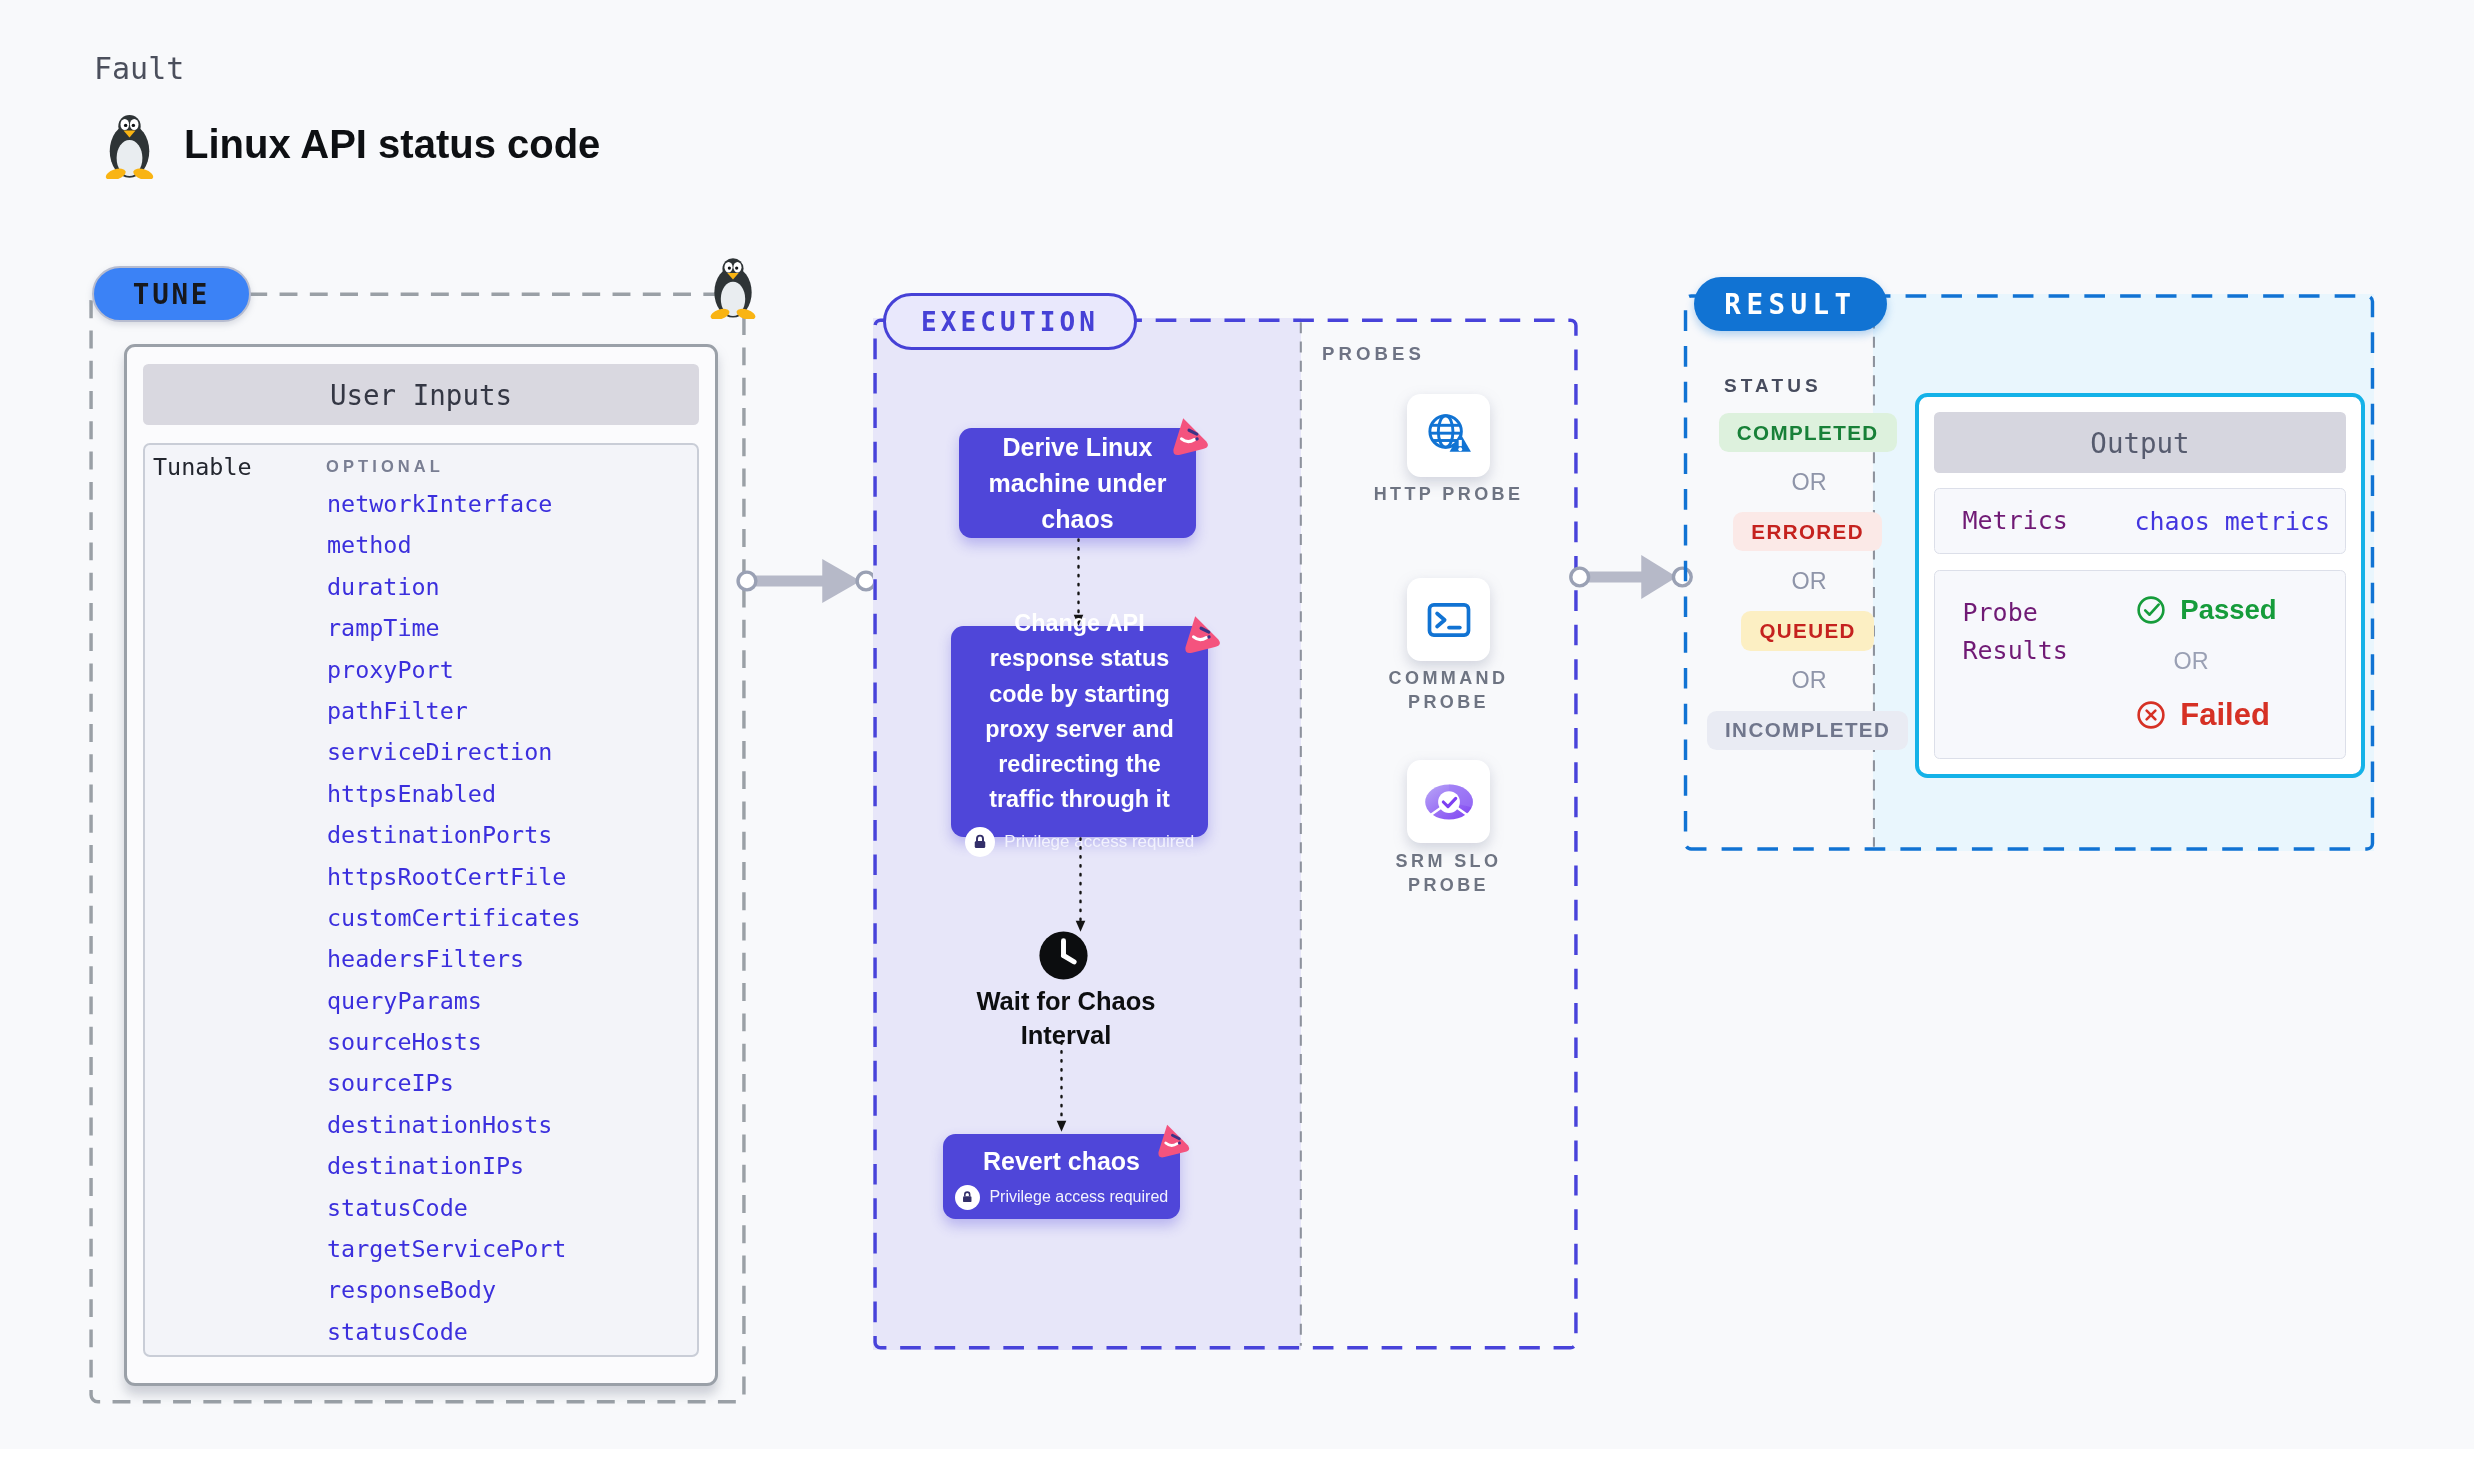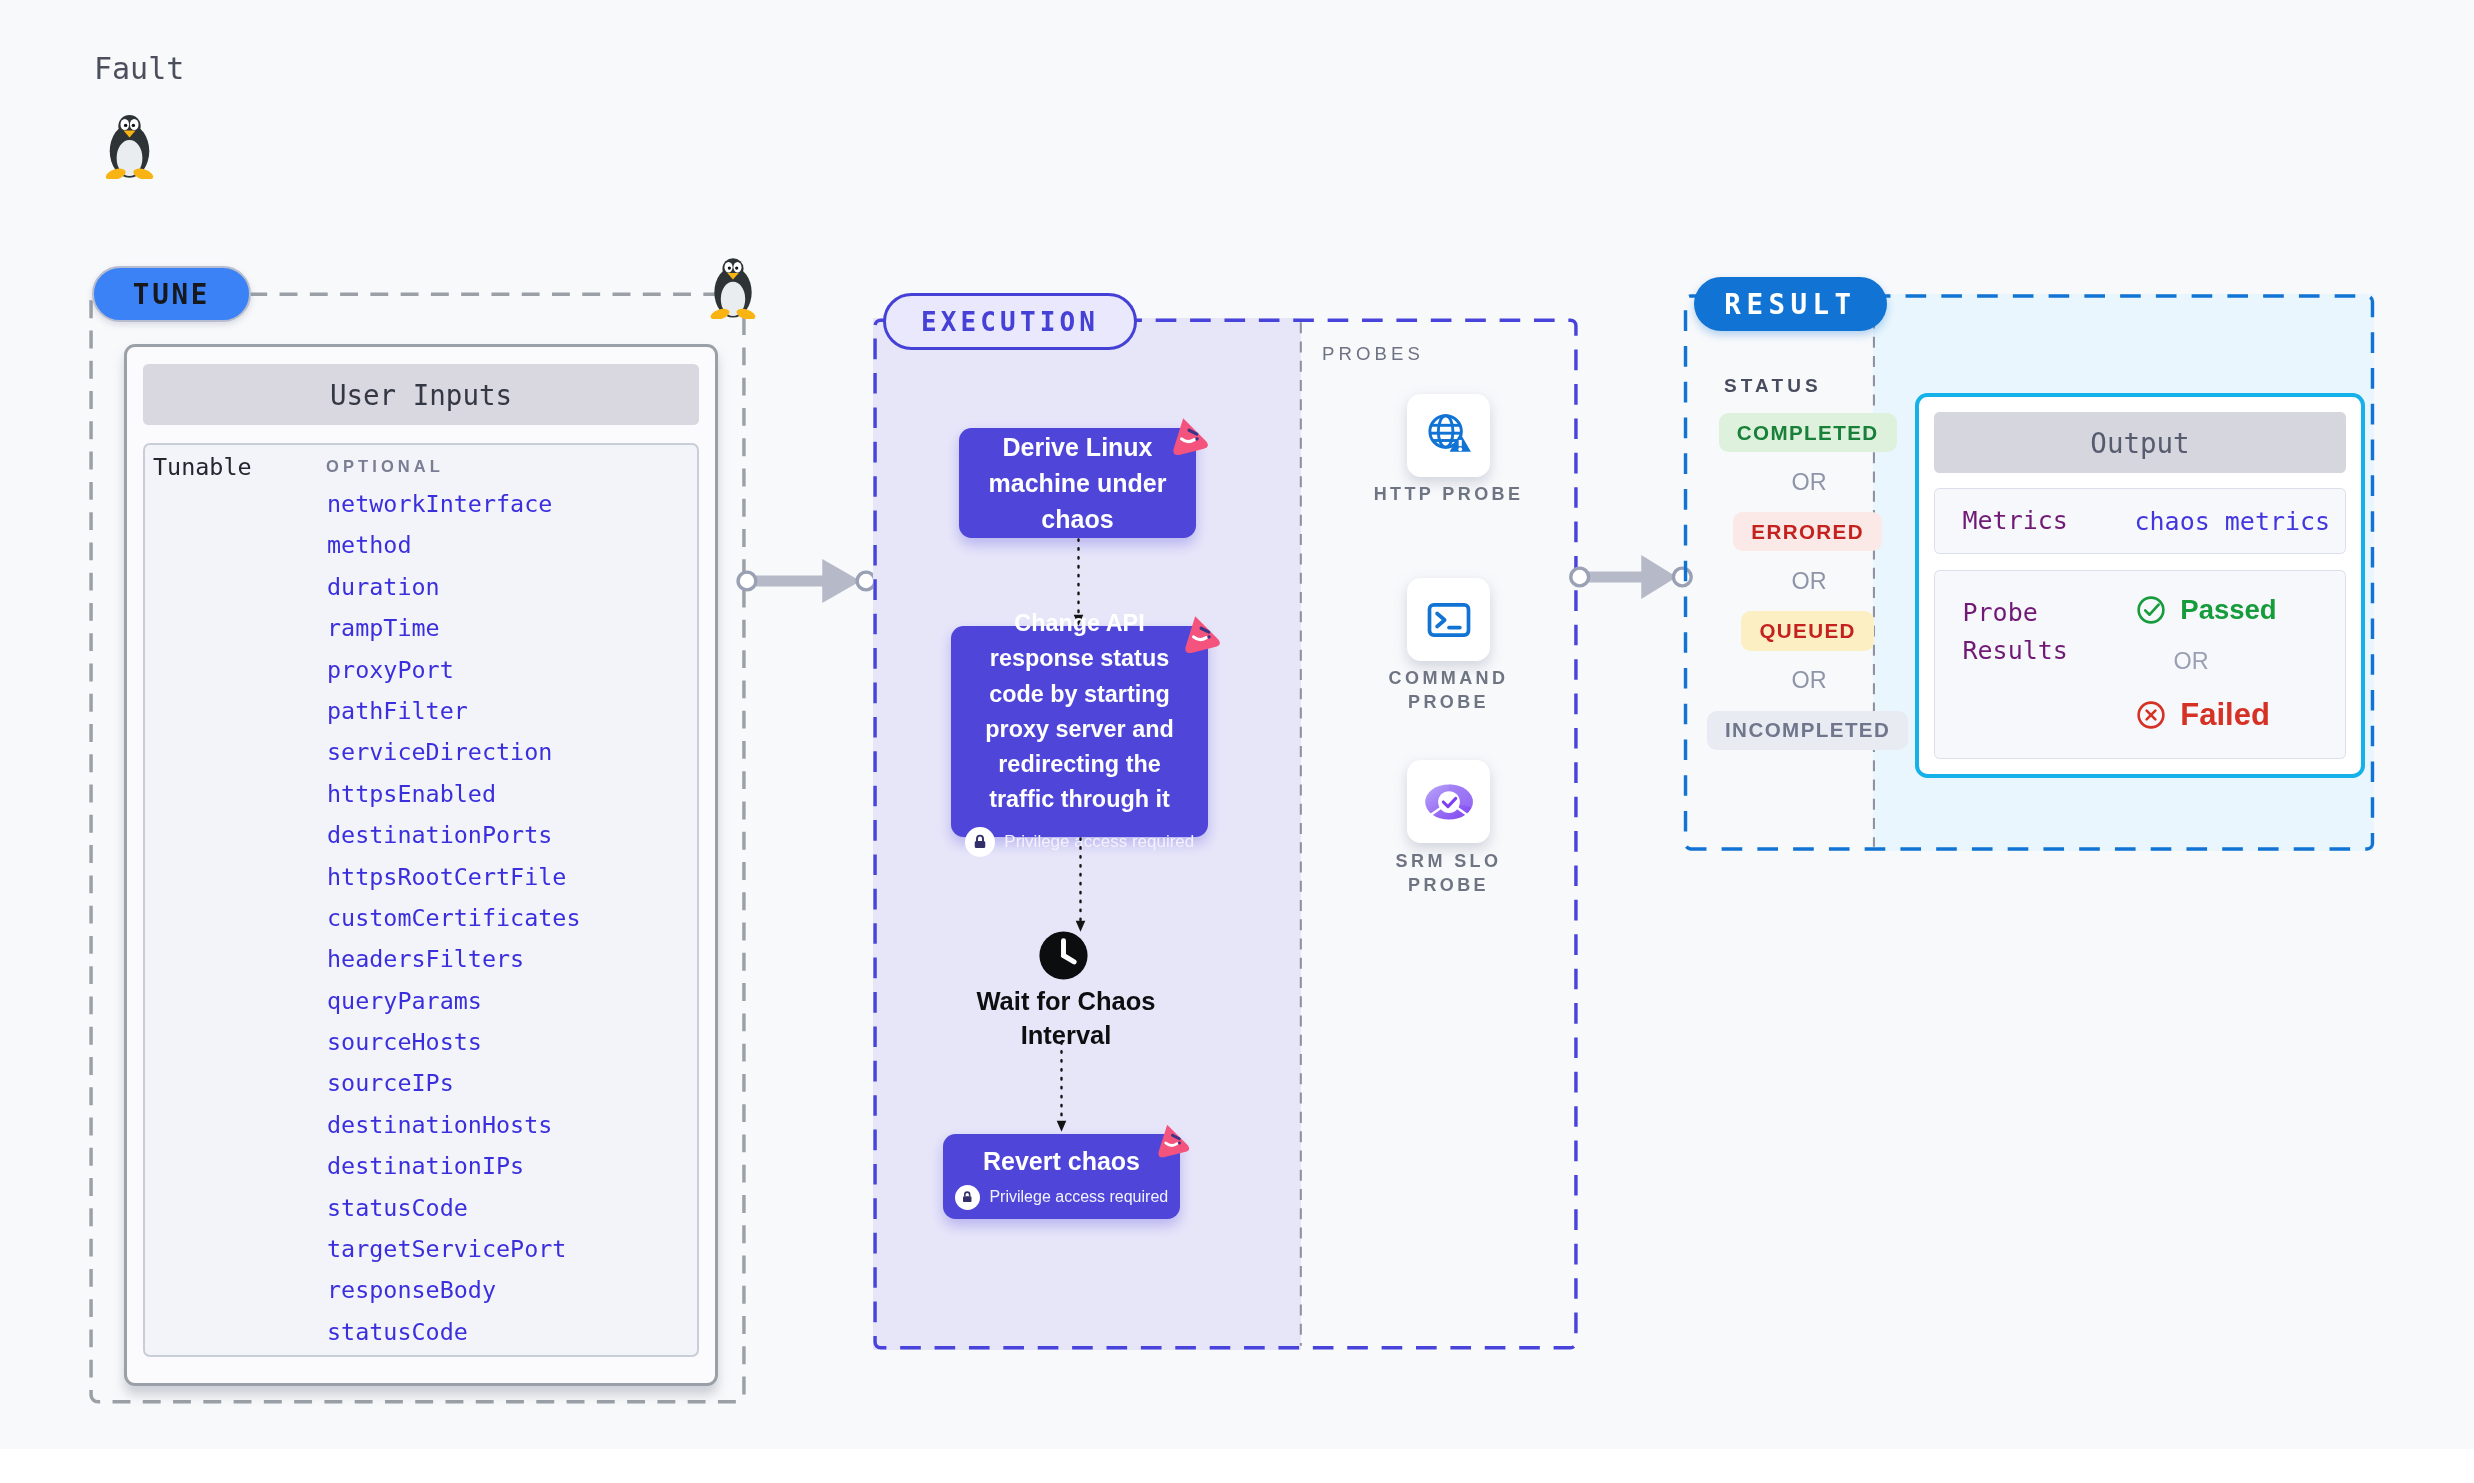--- a/index.html
+++ b/index.html
@@ -59,21 +59,21 @@
   .revert-box .priv-row{margin-top:5.5px;}
   .revert-box .priv-text{font-size:16px;}
 
   .chaos-logo{position:absolute;width:45px;height:45px;right:-13.8px;top:-15px;}
   .chaos-logo.small{width:40px;height:40px;right:-11px;top:-13.8px;}
 
   .wait-label{left:963px;top:985px;width:206px;text-align:center;font-size:25.5px;font-weight:bold;
               color:#0d0e10;line-height:1.33;}
 
   
-  .probes-label{left:1322px;top:343px;font-size:18.6px;font-weight:normal;letter-spacing:4.1px;color:#6e7384;}
+  .probes-label{left:1322px;top:343px;font-size:18.6px;font-weight:bold;letter-spacing:4.1px;color:#6e7384;}
   .probe-card{width:83px;height:83px;left:1407px;background:#ffffff;border-radius:13.8px;
               box-shadow:0 5.5px 12.4px rgba(140,146,168,.35);display:flex;align-items:center;justify-content:center;}
   .probe-label{width:193px;text-align:center;font-size:18px;font-weight:bold;letter-spacing:3.4px;
                color:#6e7482;line-height:1.35;}
 
   
   .status-label{left:1724px;top:375px;font-size:19px;font-weight:bold;letter-spacing:4.1px;color:#474c5e;}
   .status-stack{left:1707px;top:413px;display:flex;flex-direction:column;align-items:center;gap:16.5px;}
   .status-badge{padding:7.6px 18px;border-radius:9.6px;font-size:20.6px;font-weight:bold;letter-spacing:1.4px;}
   .or-sep{font-size:23.4px;color:#8f95a9;margin-left:2.8px;}
@@ -108,20 +108,21 @@
     <circle cx="32" cy="15" r="13" fill="#2e3436"></circle>
     <ellipse cx="26.5" cy="13" rx="5" ry="6.5" fill="#ffffff"></ellipse>
     <ellipse cx="37.5" cy="13" rx="5" ry="6.5" fill="#ffffff"></ellipse>
     <circle cx="27.5" cy="14" r="2" fill="#101315"></circle>
     <circle cx="36.5" cy="14" r="2" fill="#101315"></circle>
     <polygon points="25,20 39,20 32,28" fill="#f9b413"></polygon>
     <ellipse cx="32" cy="52" rx="15" ry="21" fill="#e9edf0"></ellipse>
     <ellipse cx="16" cy="71" rx="12" ry="6" fill="#f9b413" transform="rotate(-18 16 71)"></ellipse>
     <ellipse cx="48" cy="71" rx="12" ry="6" fill="#f9b413" transform="rotate(18 48 71)"></ellipse>
   </svg>
+  <div class="abs page-title">Linux API status code</div>
 
   <div class="abs" style="left:89px;top:292px;width:657px;height:1112px;">
     <svg class="frame-svg" viewBox="0 0 955 1616" width="657" height="1112">
       <rect x="3" y="3" width="949" height="1610" rx="10" fill="none" stroke="#9aa0a6" stroke-width="5" stroke-dasharray="26 18"></rect>
     </svg>
   </div>
   <div class="abs pill tune-pill">
     <span>TUNE</span>
   </div>
   <svg class="abs" style="left:707px;top:256px;width:52px;height:63px;" viewBox="0 0 64 76">

